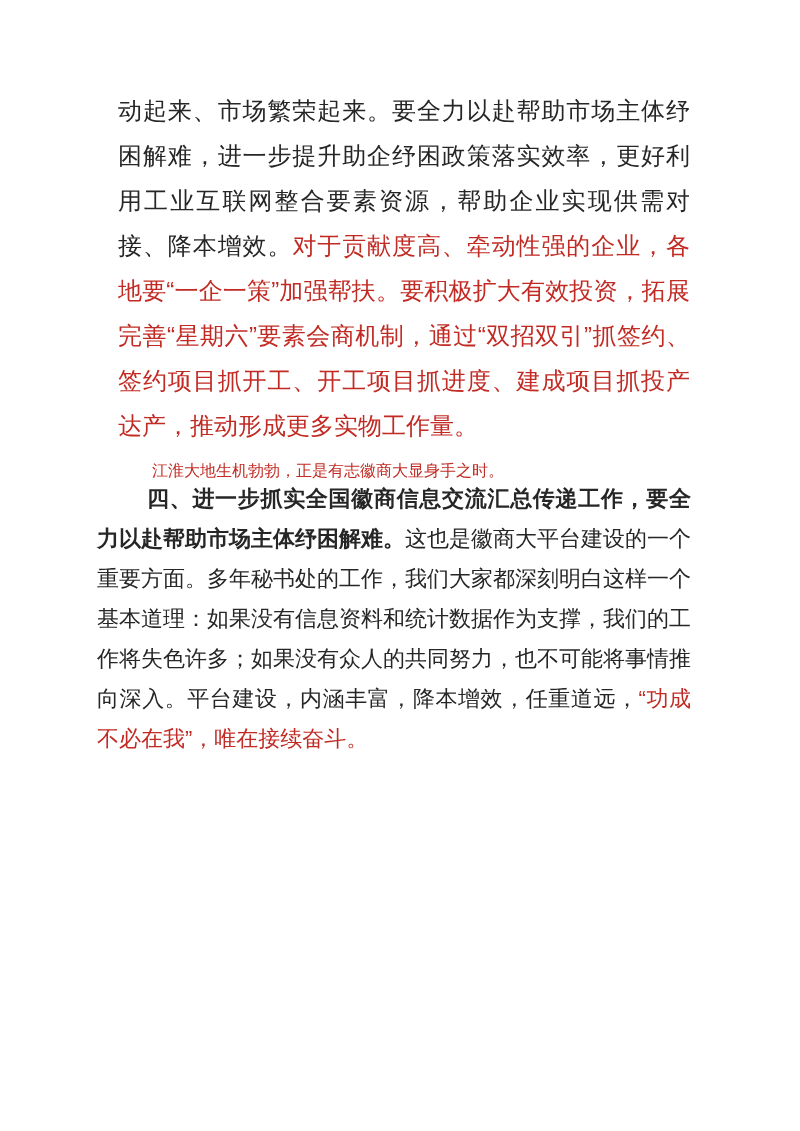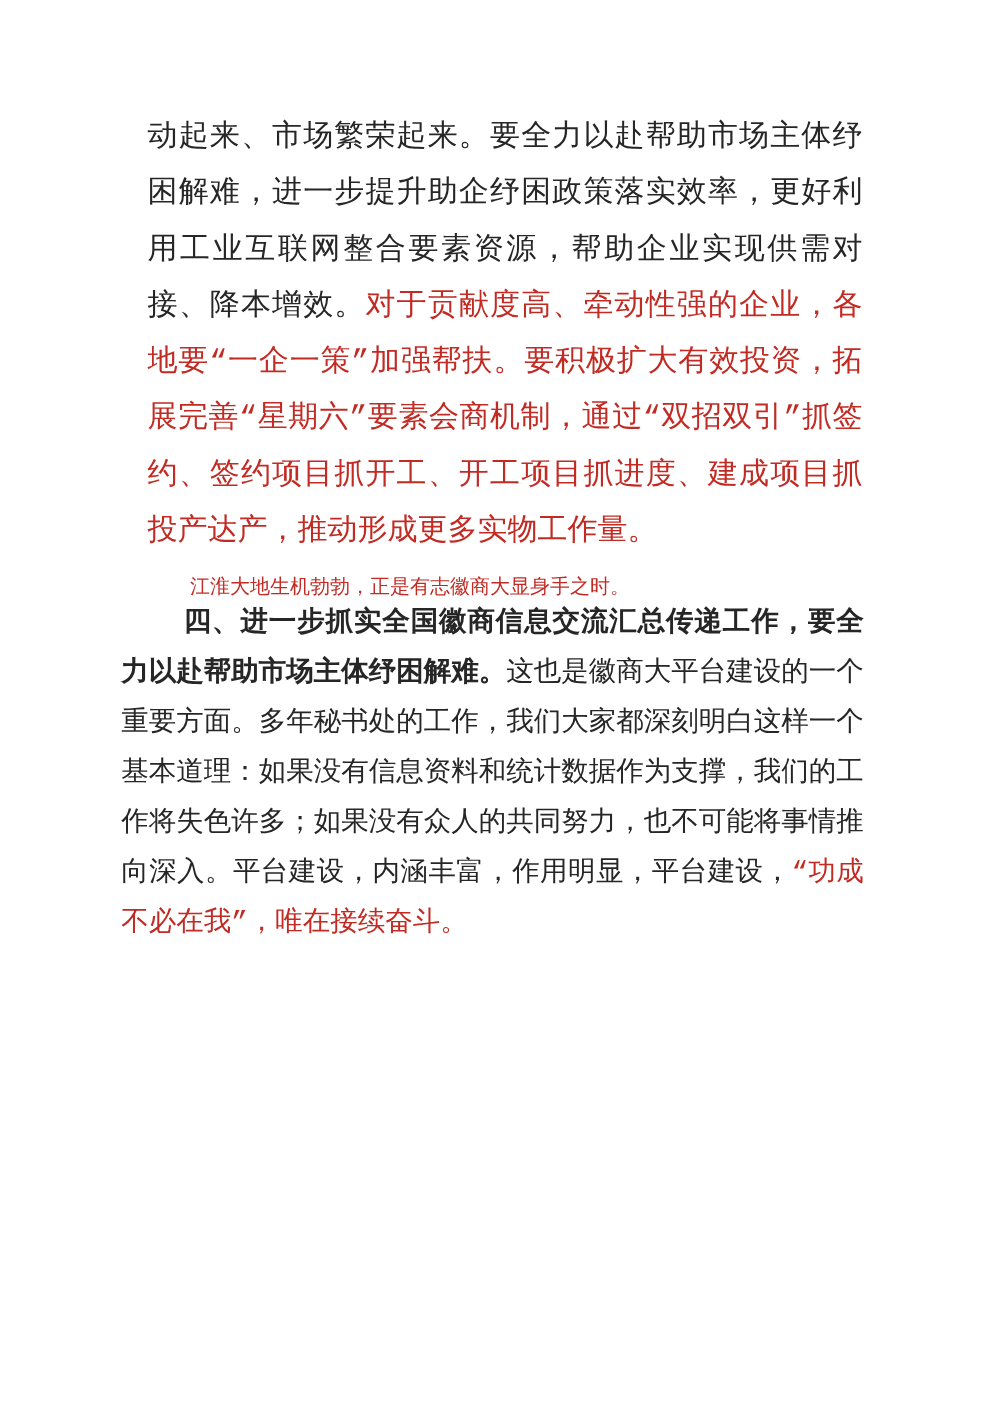--- a/index.html
+++ b/index.html
@@ -6,21 +6,21 @@
     margin: 0;
     padding: 0;
     background: #ffffff;
   }
   .page {
     position: relative;
     width: 800px;
     height: 1131px;
     background: var(--page-bg, #ffffff);
     overflow: hidden;
-    font-family: Liberation Mono, monospace;
+    font-family: Liberation Sans, sans-serif;
   }
   
   .col-a {
     position: absolute;
     left: 118px;
     top: 88px;
     width: 572px;
   }
   .para-a {
     margin: 0;
@@ -60,16 +60,16 @@
 <body>
 
 <div class="page">
 
   <div class="col-a">
     <p class="para-a"><span>动起来、市场繁荣起来。要全力以赴帮助市场主体纾困解难，进一步提升助企纾困政策落实效率，更好利用工业互联网整合要素资源，帮助企业实现供需对接、降本增效。</span><span class="run-red">对于贡献度高、牵动性强的企业，各地要“一企一策”加强帮扶。要积极扩大有效投资，拓展完善“星期六”要素会商机制，通过“双招双引”抓签约、签约项目抓开工、开工项目抓进度、建成项目抓投产达产，推动形成更多实物工作量。</span></p>
     <p class="para-b">江淮大地生机勃勃，正是有志徽商大显身手之时。</p>
   </div>
 
   <div class="col-c">
-    <p class="para-c"><span class="run-bold">四、进一步抓实全国徽商信息交流汇总传递工作，要全力以赴帮助市场主体纾困解难。</span><span>这也是徽商大平台建设的一个重要方面。多年秘书处的工作，我们大家都深刻明白这样一个基本道理：如果没有信息资料和统计数据作为支撑，我们的工作将失色许多；如果没有众人的共同努力，也不可能将事情推向深入。平台建设，内涵丰富，作用明显，平台建设，</span><span class="run-red">“功成不必在我”，唯在接续奋斗。</span></p>
+    <p class="para-c"><span class="run-bold">四、进一步抓实全国徽商信息交流汇总传递工作，要全力以赴帮助市场主体纾困解难。</span><span>这也是徽商大平台建设的一个重要方面。多年秘书处的工作，我们大家都深刻明白这样一个基本道理：如果没有信息资料和统计数据作为支撑，我们的工作将失色许多；如果没有众人的共同努力，也不可能将事情推向深入。平台建设，内涵丰富，降本增效，任重道远，</span><span class="run-red">“功成不必在我”，唯在接续奋斗。</span></p>
   </div>
 
 </div>
 
 </body></html>

